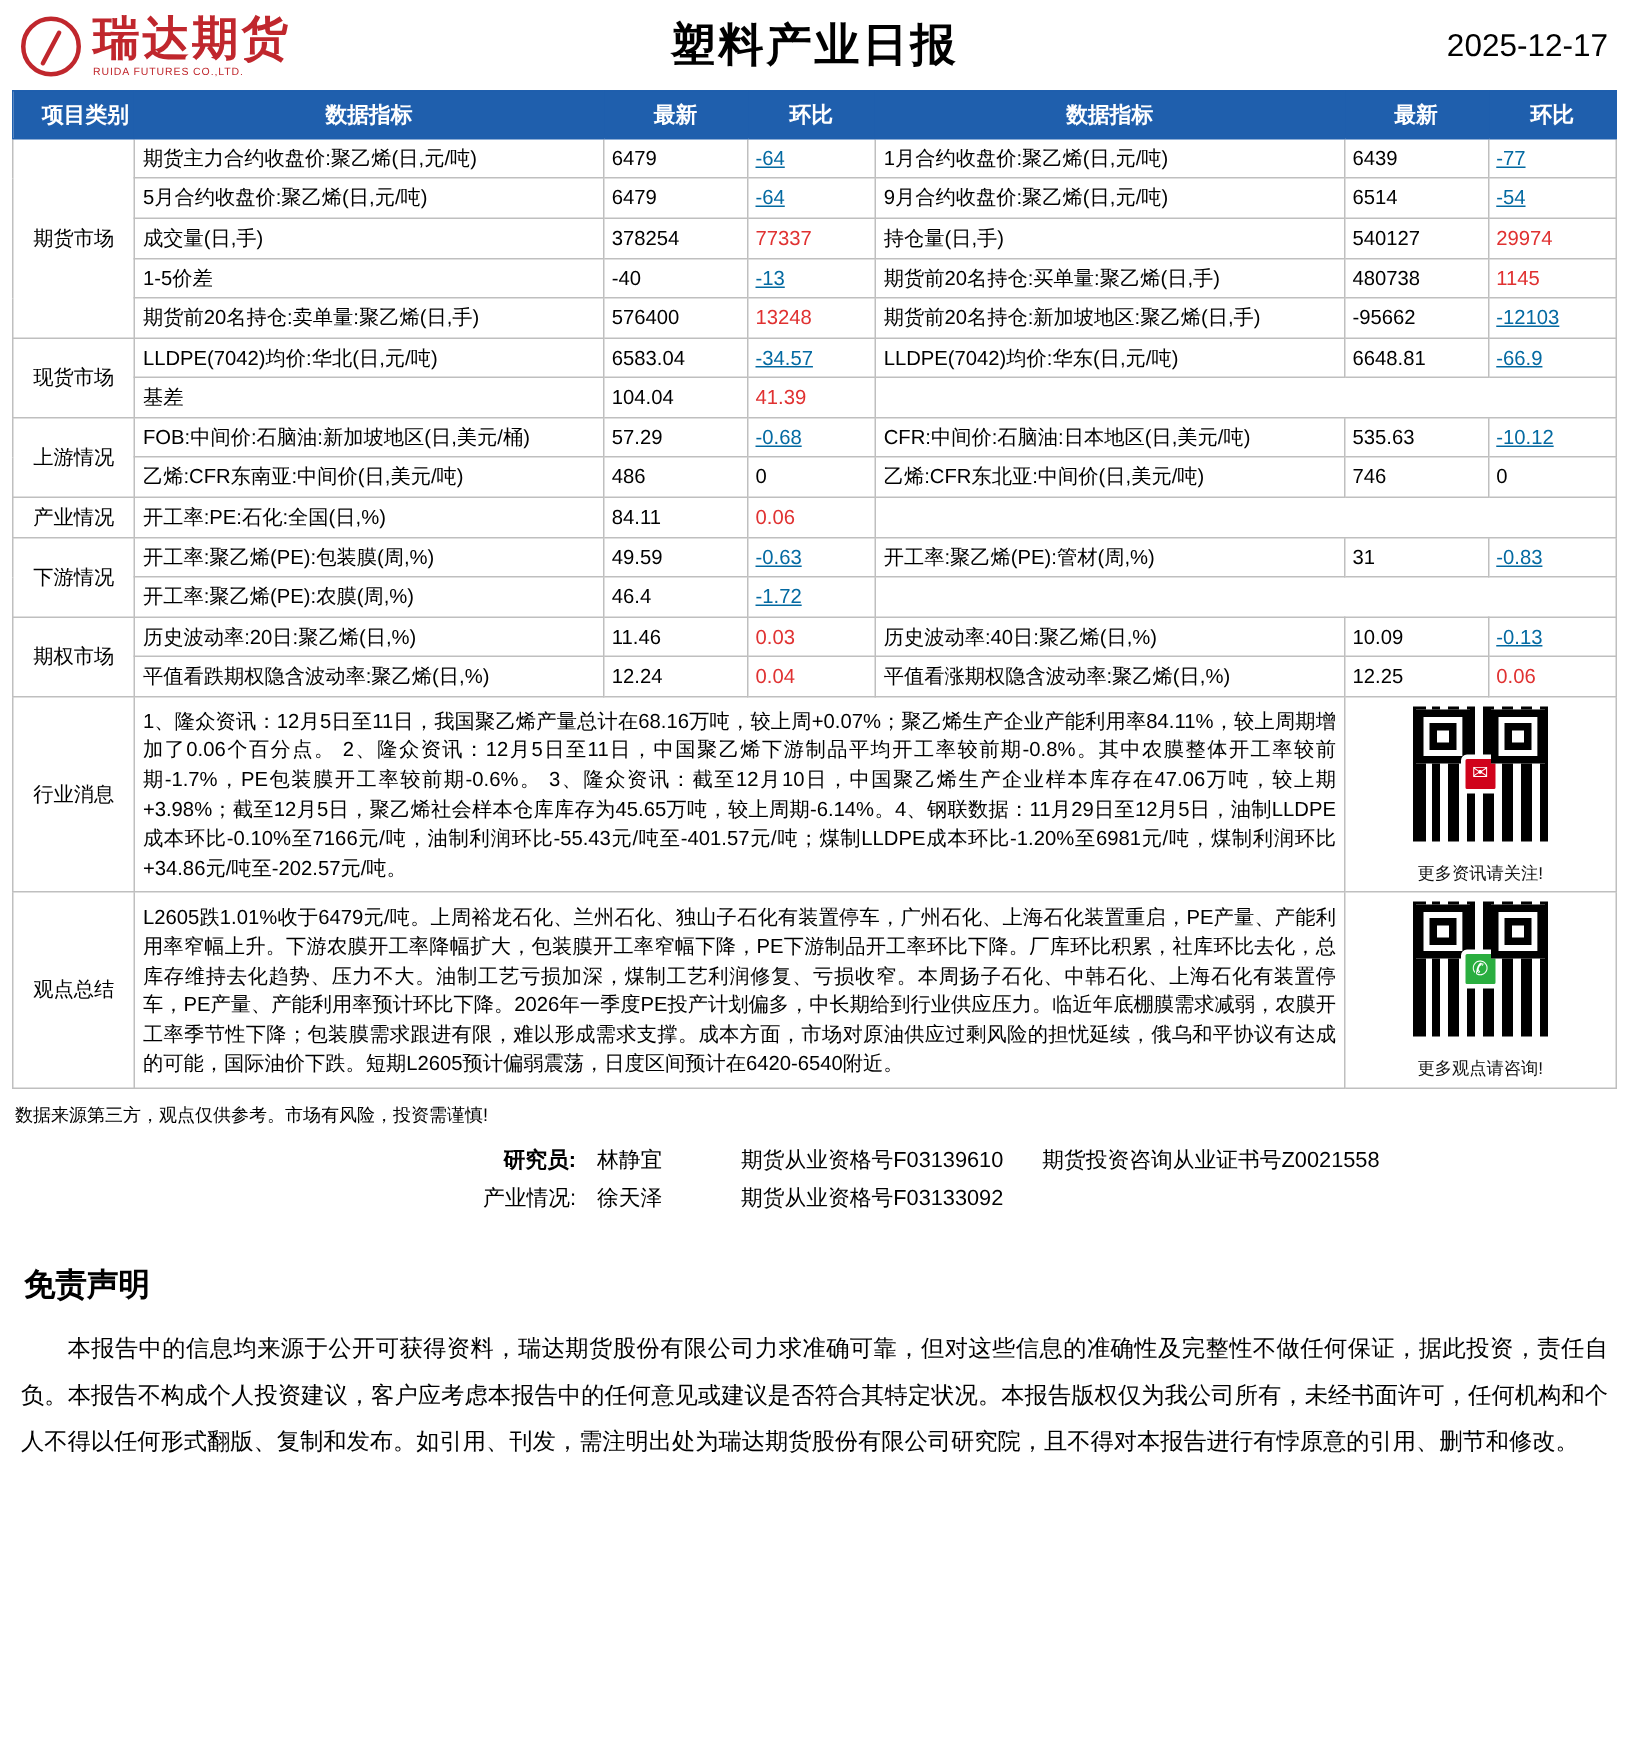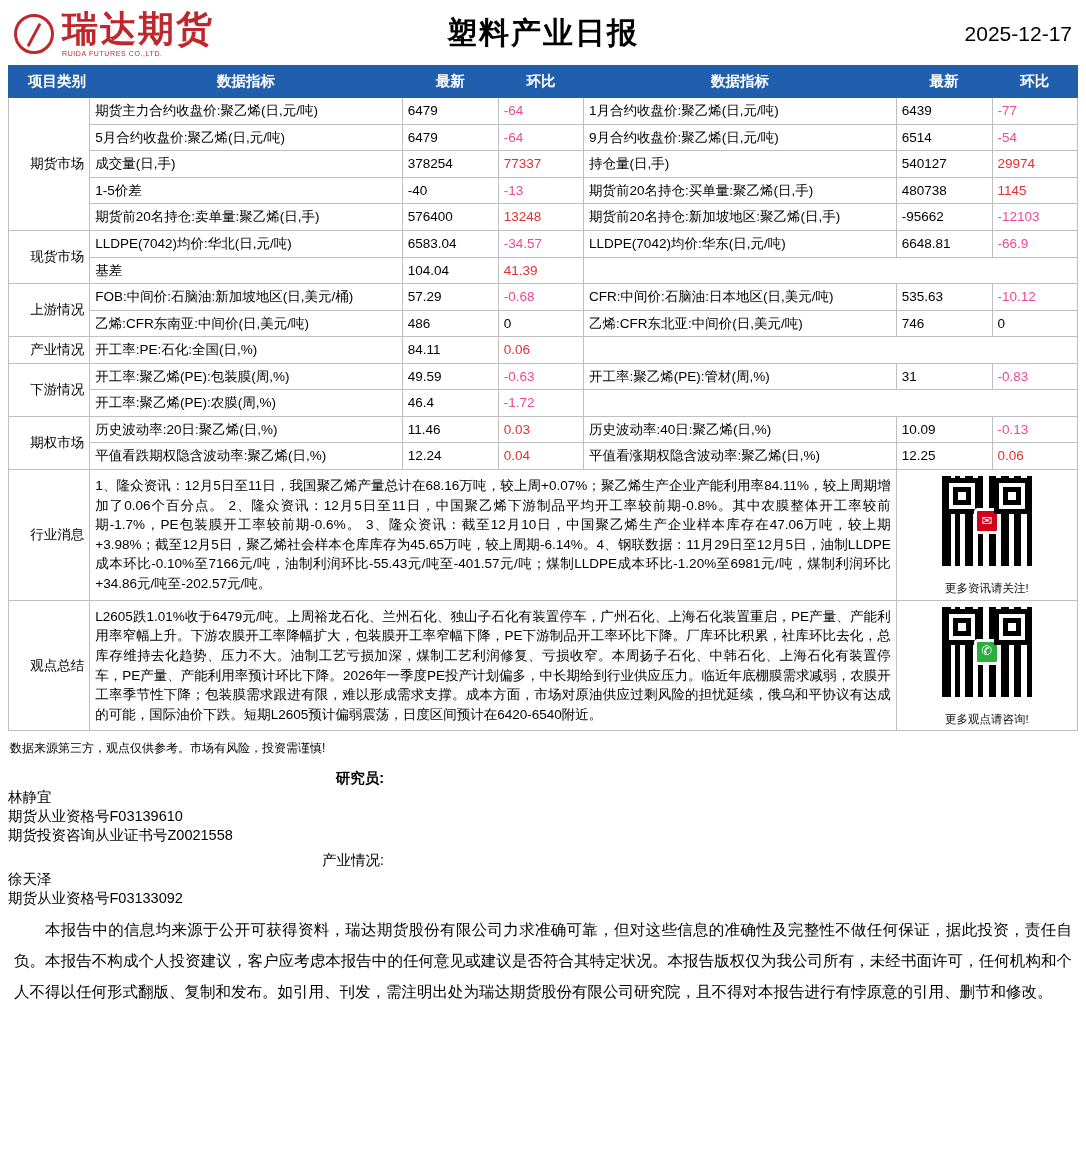--- a/index.html
+++ b/index.html
@@ -21,44 +21,44 @@
   .brand-mark {
     width: 40px; height: 40px; border-radius: 50%;
     border: 3px solid #c0272d; position: relative; flex: none;
   }
   .brand-mark::after {
     content: ""; position: absolute; left: 50%; top: 5px;
     width: 3px; height: 26px; background: #c0272d;
     transform: translateX(-50%) rotate(28deg); border-radius: 2px;
   }
   .brand-text { line-height: 1.05; }
-  .brand-cn { font-size: 36px; font-weight: bold; color: #c0272d; letter-spacing: 2px; }
+  .brand-cn { font-size: 31px; font-weight: bold; color: #c0272d; letter-spacing: 2px; }
   .brand-en { font-size: 7px; color: #c0272d; letter-spacing: 0.6px; margin-top: 2px; }
   .doc-title { font-size: 30px; font-weight: bold; letter-spacing: 2px; text-align: center; flex: 1; }
   .doc-date { font-size: 21px; width: 250px; text-align: right; }
 
   
   table.main { width: 100%; border-collapse: collapse; table-layout: fixed; }
   table.main th {
     background: #1f5fad; color: #fff; font-size: 14.5px; font-weight: bold;
     padding: 6px 19px; border: 1px solid #1f5fad; white-space: nowrap;
   }
   table.main td {
     border: 1px solid #bfbfbf; font-size: 13.5px; padding: 3px 5px;
     vertical-align: middle; line-height: 1.45;
   }
   .col-cat   { width: 78px;  text-align: center; }
   .col-ind   { width: 300px; }
   .col-val   { width: 92px;  text-align: right; }
   .col-chg   { width: 82px;  text-align: right; }
   .num { font-family: "Liberation Sans", sans-serif; }
-  .neg { color: #ec4899; }
+  .neg { color: #0369a1; text-decoration: underline; }
   .pos { color: #e03131; }
   .zero { color: #000; }
-  .cat { text-align: right; font-size: 14px; }
+  .cat { text-align: center; font-size: 14px; }
 
   
   .longtext { font-size: 14px; line-height: 1.85; text-align: justify; padding: 8px 10px; }
   .qr-cell { width: 190px; text-align: center; vertical-align: middle; padding: 6px; }
   .qr { width: 96px; height: 96px; margin: 0 auto; position: relative;
         background:
           linear-gradient(90deg,#000 0 10%,transparent 10% 14%,#000 14% 20%,transparent 20% 26%,#000 26% 34%,transparent 34% 40%,#000 40% 46%,transparent 46% 52%,#000 52% 60%,transparent 60% 66%,#000 66% 74%,transparent 74% 80%,#000 80% 88%,transparent 88% 94%,#000 94% 100%),
           #fff;
         background-size: 100% 8px;
         background-repeat: repeat-y;
@@ -75,21 +75,21 @@
     width:26px; height:26px; border-radius:4px; display:flex; align-items:center;
     justify-content:center; color:#fff; font-size:13px; border:3px solid #fff;
   }
   .qr-center.red { background:#d0021b; }
   .qr-center.green { background:#2aae3f; }
   .qr-caption { font-size: 11.5px; margin-top: 11px; color:#111; }
 
   
   .source-note { font-size: 12px; margin: 9px 2px 12px 2px; }
   .researchers { font-size: 14.5px; }
-  .researchers .rrow { display: flex; margin: 6px 0; flex-direction: column; }
+  .researchers .rrow { display: flex; align-items: center; margin: 6px 0; }
   .researchers .rlabel { width: 390px; text-align: right; font-weight: bold; padding-right: 14px; }
   .researchers .rlabel.assist { font-weight: normal; }
   .researchers .rname { width: 96px; }
   .researchers .rcert { margin-right: 26px; }
 
   .disclaimer-title { font-size: 21px; font-weight: bold; margin: 34px 0 14px 8px; }
   .disclaimer-body { font-size: 15.5px; line-height: 2.0; text-align: justify; padding: 0 6px; }
   .disclaimer-body p { margin: 0; text-indent: 2em; }
   .wrap { position: relative; }
 </style>
@@ -284,16 +284,17 @@
       <div class="rcert">期货从业资格号F03139610</div>
       <div class="rcert">期货投资咨询从业证书号Z0021558</div>
     </div>
     <div class="rrow">
       <div class="rlabel assist">产业情况:</div>
       <div class="rname">徐天泽</div>
       <div class="rcert">期货从业资格号F03133092</div>
     </div>
   </div>
 
+  <div class="disclaimer-title">免责声明</div>
   <div class="disclaimer-body">
     <p>本报告中的信息均来源于公开可获得资料，瑞达期货股份有限公司力求准确可靠，但对这些信息的准确性及完整性不做任何保证，据此投资，责任自负。本报告不构成个人投资建议，客户应考虑本报告中的任何意见或建议是否符合其特定状况。本报告版权仅为我公司所有，未经书面许可，任何机构和个人不得以任何形式翻版、复制和发布。如引用、刊发，需注明出处为瑞达期货股份有限公司研究院，且不得对本报告进行有悖原意的引用、删节和修改。</p>
   </div>
 </div>
 
 </body></html>

